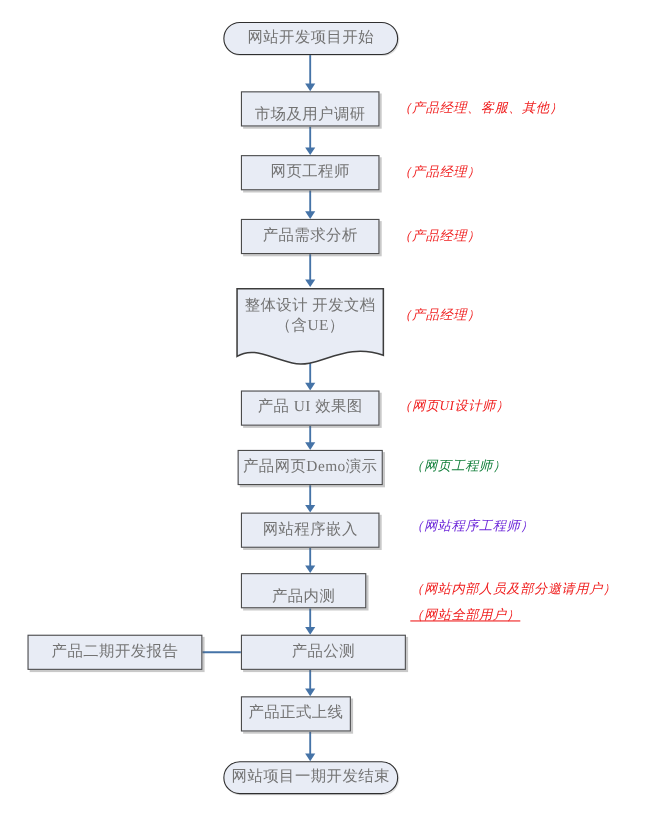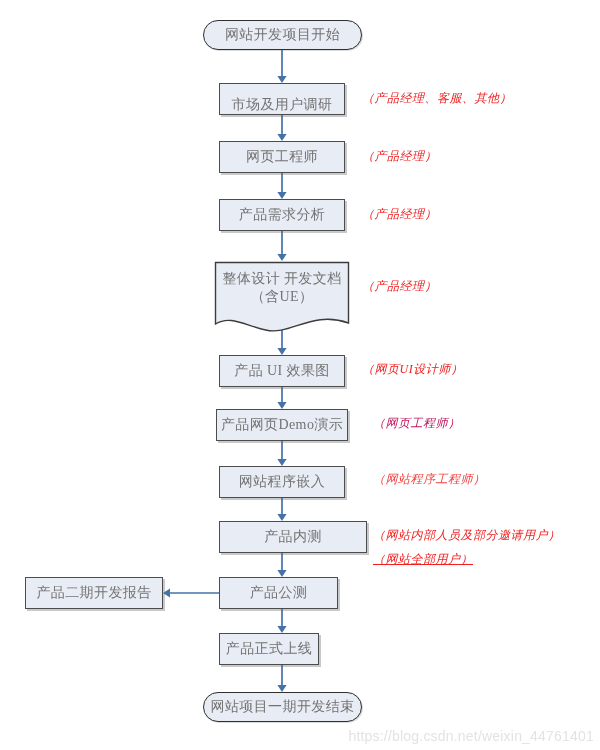--- a/index.html
+++ b/index.html
@@ -161,32 +161,31 @@
       <div class="node rect" style="left: 219px; top: 83px; width: 126px; height: 32px; align-items: flex-end;"><span>市场及用户调研</span></div>
       <div class="node rect" style="left: 219px; top: 141px; width: 126px; height: 32px;"><span>网页工程师</span></div>
       <div class="node rect" style="left: 219px; top: 199px; width: 126px; height: 32px;"><span>产品需求分析</span></div>
       <div class="node doc" style="left: 214px; top: 261px; width: 136px; height: 72px;"><svg class="doc-svg" viewBox="0 0 136 72" preserveAspectRatio="none">
           <path d="M1.5,1.5 L134.5,1.5 L134.5,62 C97.92,49 76.16000000000001,75 51.68,69 C29.92,64 16.32,54 1.5,63 Z" fill="#e8ecf5" stroke="#3c3c3c" stroke-width="1.4"></path>
         </svg><div class="doc-label">整体设计 开发文档
 （含UE）</div></div>
       <div class="node rect" style="left: 219px; top: 355px; width: 126px; height: 32px;"><span>产品 UI 效果图</span></div>
       <div class="node rect" style="left: 216px; top: 409px; width: 132px; height: 32px;"><span>产品网页Demo演示</span></div>
       <div class="node rect" style="left: 219px; top: 466px; width: 126px; height: 32px;"><span>网站程序嵌入</span></div>
-      <div class="node rect" style="left: 219px; top: 521px; width: 148px; height: 32px;"><span>产品内测</span></div>
-      <div class="node rect" style="left: 219px; top: 577px; width: 119px; height: 32px;"><span>产品公测</span></div>
-      <div class="node rect" style="left: 25px; top: 577px; width: 138px; height: 32px;"><span>产品二期开发报告</span></div>
+      <div class="node rect" style="left: 219px; top: 521px; width: 114px; height: 32px; align-items: flex-end;"><span>产品内测</span></div>
+      <div class="node rect" style="left: 219px; top: 577px; width: 150px; height: 32px;"><span>产品公测</span></div>
+      <div class="node rect" style="left: 25px; top: 577px; width: 159px; height: 32px;"><span>产品二期开发报告</span></div>
       <div class="node rect" style="left: 219px; top: 633px; width: 100px; height: 32px;"><span>产品正式上线</span></div>
       <div class="node stadium" style="left: 203px; top: 692px; width: 159px; height: 30px;"><span>网站项目一期开发结束</span></div>
     </div>
   <div id="annots-layer">
       <div class="annot" style="left: 362px; top: 92px; color: rgb(240, 32, 32);">（产品经理、客服、其他）</div>
       <div class="annot" style="left: 362px; top: 150px; color: rgb(240, 32, 32);">（产品经理）</div>
       <div class="annot" style="left: 362px; top: 208px; color: rgb(240, 32, 32);">（产品经理）</div>
       <div class="annot" style="left: 362px; top: 280px; color: rgb(240, 32, 32);">（产品经理）</div>
       <div class="annot" style="left: 362px; top: 363px; color: rgb(240, 32, 32);">（网页UI设计师）</div>
-      <div class="annot" style="left: 373px; top: 417px; color: #be185d;">（网页工程师）</div>
-      <div class="annot" style="left: 373px; top: 473px; color: #ef4444;">（网站程序工程师）</div>
+      <div class="annot" style="left: 373px; top: 417px; color: #15803d;">（网页工程师）</div>
+      <div class="annot" style="left: 373px; top: 473px; color: #6d28d9; font-family: Liberation Mono, monospace;">（网站程序工程师）</div>
       <div class="annot" style="left: 373px; top: 529px; color: rgb(240, 32, 32);">（网站内部人员及部分邀请用户）</div>
       <div class="annot" style="left: 373px; top: 553px; color: rgb(240, 32, 32); text-decoration: underline;">（网站全部用户）</div>
     </div>
 
-  <div class="watermark">https://blog.csdn.net/weixin_44761401</div>
 </div>
 
 </body></html>

